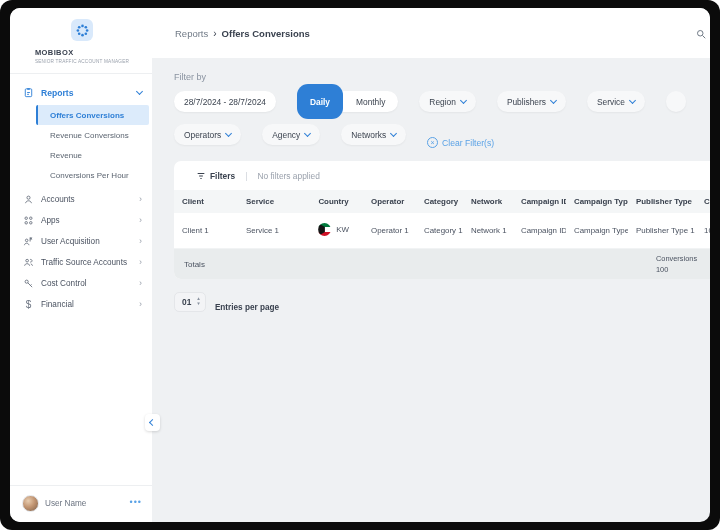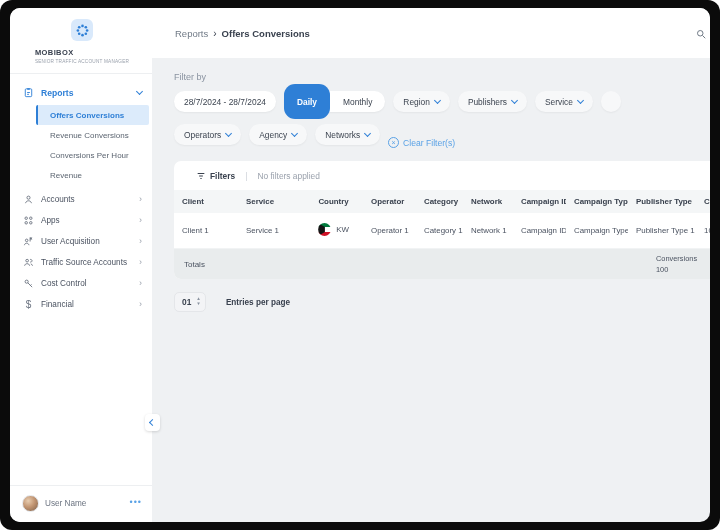--- a/index.html
+++ b/index.html
@@ -42,21 +42,21 @@
   .topbar{height:50px;background:#fff;display:flex;align-items:center;position:relative;}
   .breadcrumb{display:flex;align-items:center;gap:5px;padding-left:23px;}
   .bc-root{font-size:9.5px;color:#707a86;cursor:pointer;}
   .bc-sep{font-size:10px;color:#3a4250;}
   .bc-current{font-size:9.5px;color:#39414e;font-weight:bold;}
   .top-search{position:absolute;right:3px;top:18px;color:#707a86;cursor:pointer;}
   .top-search svg{width:12px;height:12px;}
 
   .content{padding:14px 0 0 22px;}
   .filter-title{font-size:9px;color:#8a93a0;}
-  .chip-row{display:flex;align-items:center;gap:8px;margin-top:9px;white-space:nowrap;}
+  .chip-row{display:flex;align-items:center;gap:21px;margin-top:9px;white-space:nowrap;}
   .chip{height:21px;display:flex;align-items:center;gap:5px;padding:0 10px;background:#f7f8f9;border-radius:11px;font-size:8.4px;color:#3c4450;box-shadow:0 1px 2px rgba(0,0,0,.05);cursor:pointer;flex:0 0 auto;}
   .chip.white{background:#fff;}
   .segment{height:21px;display:flex;align-items:center;background:#fff;border-radius:11px;box-shadow:0 1px 2px rgba(0,0,0,.05);flex:0 0 auto;}
   .seg{height:35px;display:flex;align-items:center;padding:0 13px;font-size:8.4px;color:#3c4450;border-radius:11px;cursor:pointer;}
   .seg.active{background:#2e7fd6;color:#fff;font-weight:bold;}
   .clear-link{display:flex;align-items:center;gap:4px;color:#5aa2e6;font-size:8.6px;cursor:pointer;flex:0 0 auto;margin-top:16px;}
   .circle-x{width:9px;height:9px;border:1px solid #5aa2e6;border-radius:50%;display:flex;align-items:center;justify-content:center;font-size:7px;line-height:1;}
 
   .card{margin-top:13px;width:600px;background:#fff;border-radius:7px;overflow:hidden;padding-top:7px;}
   .toolbar{display:flex;align-items:center;gap:10px;padding:3px 10px 9px 10px;}
@@ -78,21 +78,21 @@
   .country-cell{display:inline-flex;align-items:center;gap:5px;}
   .flag{width:13px;height:13px;border-radius:50%;overflow:hidden;position:relative;flex:0 0 auto;}
   .flag .s1{position:absolute;top:0;left:0;right:0;height:34%;background:#007a3d;}
   .flag .s2{position:absolute;top:34%;left:0;right:0;height:32%;background:#fff;}
   .flag .s3{position:absolute;top:66%;left:0;right:0;height:34%;background:#ce1126;}
   .flag .blk{position:absolute;inset:0;background:#151515;clip-path:polygon(0 0,52% 30%,52% 70%,0 100%);}
   .totals-row{position:relative;background:#e9eced;height:30px;display:flex;align-items:center;padding-left:10px;}
   .totals-label{font-size:8px;color:#4a5260;}
   .totals-conv{position:absolute;left:482px;top:4px;font-size:7.4px;color:#4a5260;line-height:1.5;}
 
-  .pagination{display:flex;align-items:center;gap:20px;margin-top:13px;}
+  .pagination{display:flex;align-items:flex-end;gap:9px;margin-top:13px;}
   .spinner{display:flex;align-items:center;background:#f3f4f6;border:1px solid #e4e6e9;border-radius:5px;height:18px;padding:0 4px 0 7px;gap:5px;}
   .spinner-val{font-size:8.4px;font-weight:bold;color:#39414e;}
   .spin-arrows{display:flex;flex-direction:column;line-height:1;}
   .spin-arrows span{font-size:4.6px;color:#8a93a0;cursor:pointer;}
   .entries-label{font-size:8.2px;font-weight:bold;color:#39414e;}
 </style>
 </head>
 <body>
 
 <div class="screen">
@@ -125,22 +125,22 @@
               <rect x="5" y="4" width="14" height="17" rx="2"></rect>
               <rect x="9" y="2.5" width="6" height="3.5" rx="1" fill="currentColor" stroke="none"></rect>
               <path d="M9 12h6M9 16h4"></path>
             </svg>
           <span class="nav-head-label">Reports</span>
           <span class="chev down"></span>
         </div>
         <div class="subnav">
           <div class="subitem active">Offers Conversions</div>
           <div class="subitem">Revenue Conversions</div>
+          <div class="subitem">Revenue</div>
           <div class="subitem">Conversions Per Hour</div>
-          <div class="subitem">Revenue</div>
         </div>
 
         <div class="nav-item">
           <svg viewBox="0 0 24 24" fill="none" stroke="currentColor" stroke-width="2">
               <circle cx="12" cy="8" r="3.4"></circle>
               <path d="M5.5 20c1-3.5 3.5-5.2 6.5-5.2s5.5 1.7 6.5 5.2"></path>
             </svg>
           <span class="nav-item-label">Accounts</span>
           <span class="chev-char">›</span>
         </div>

